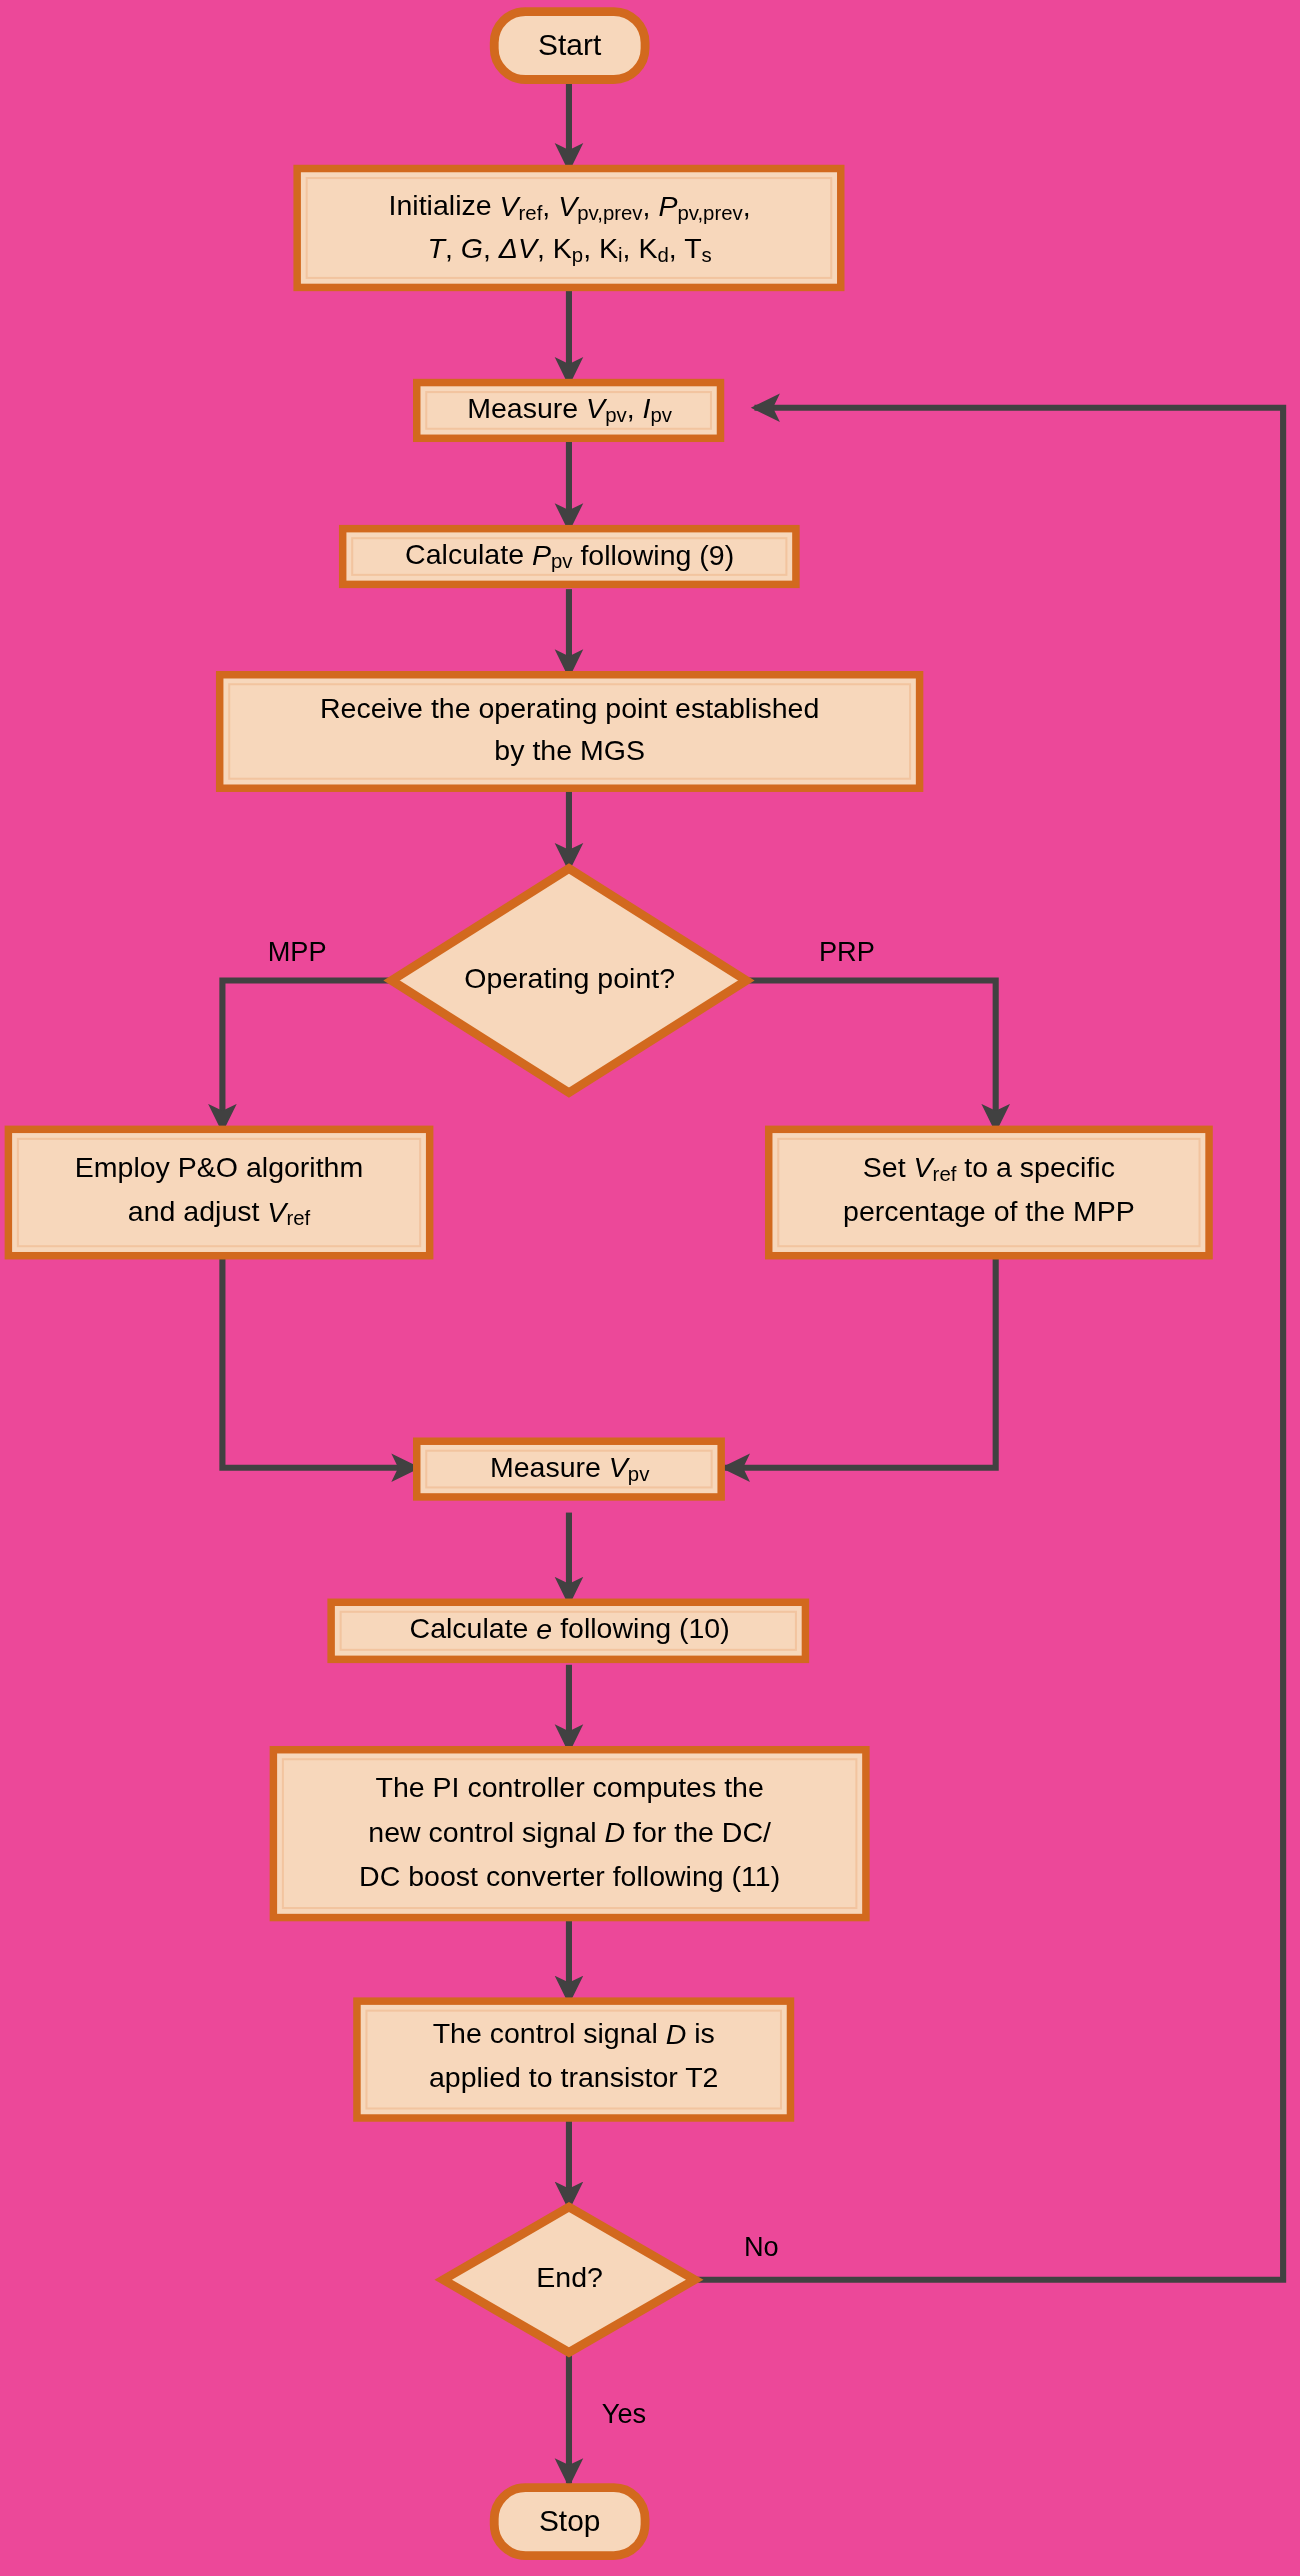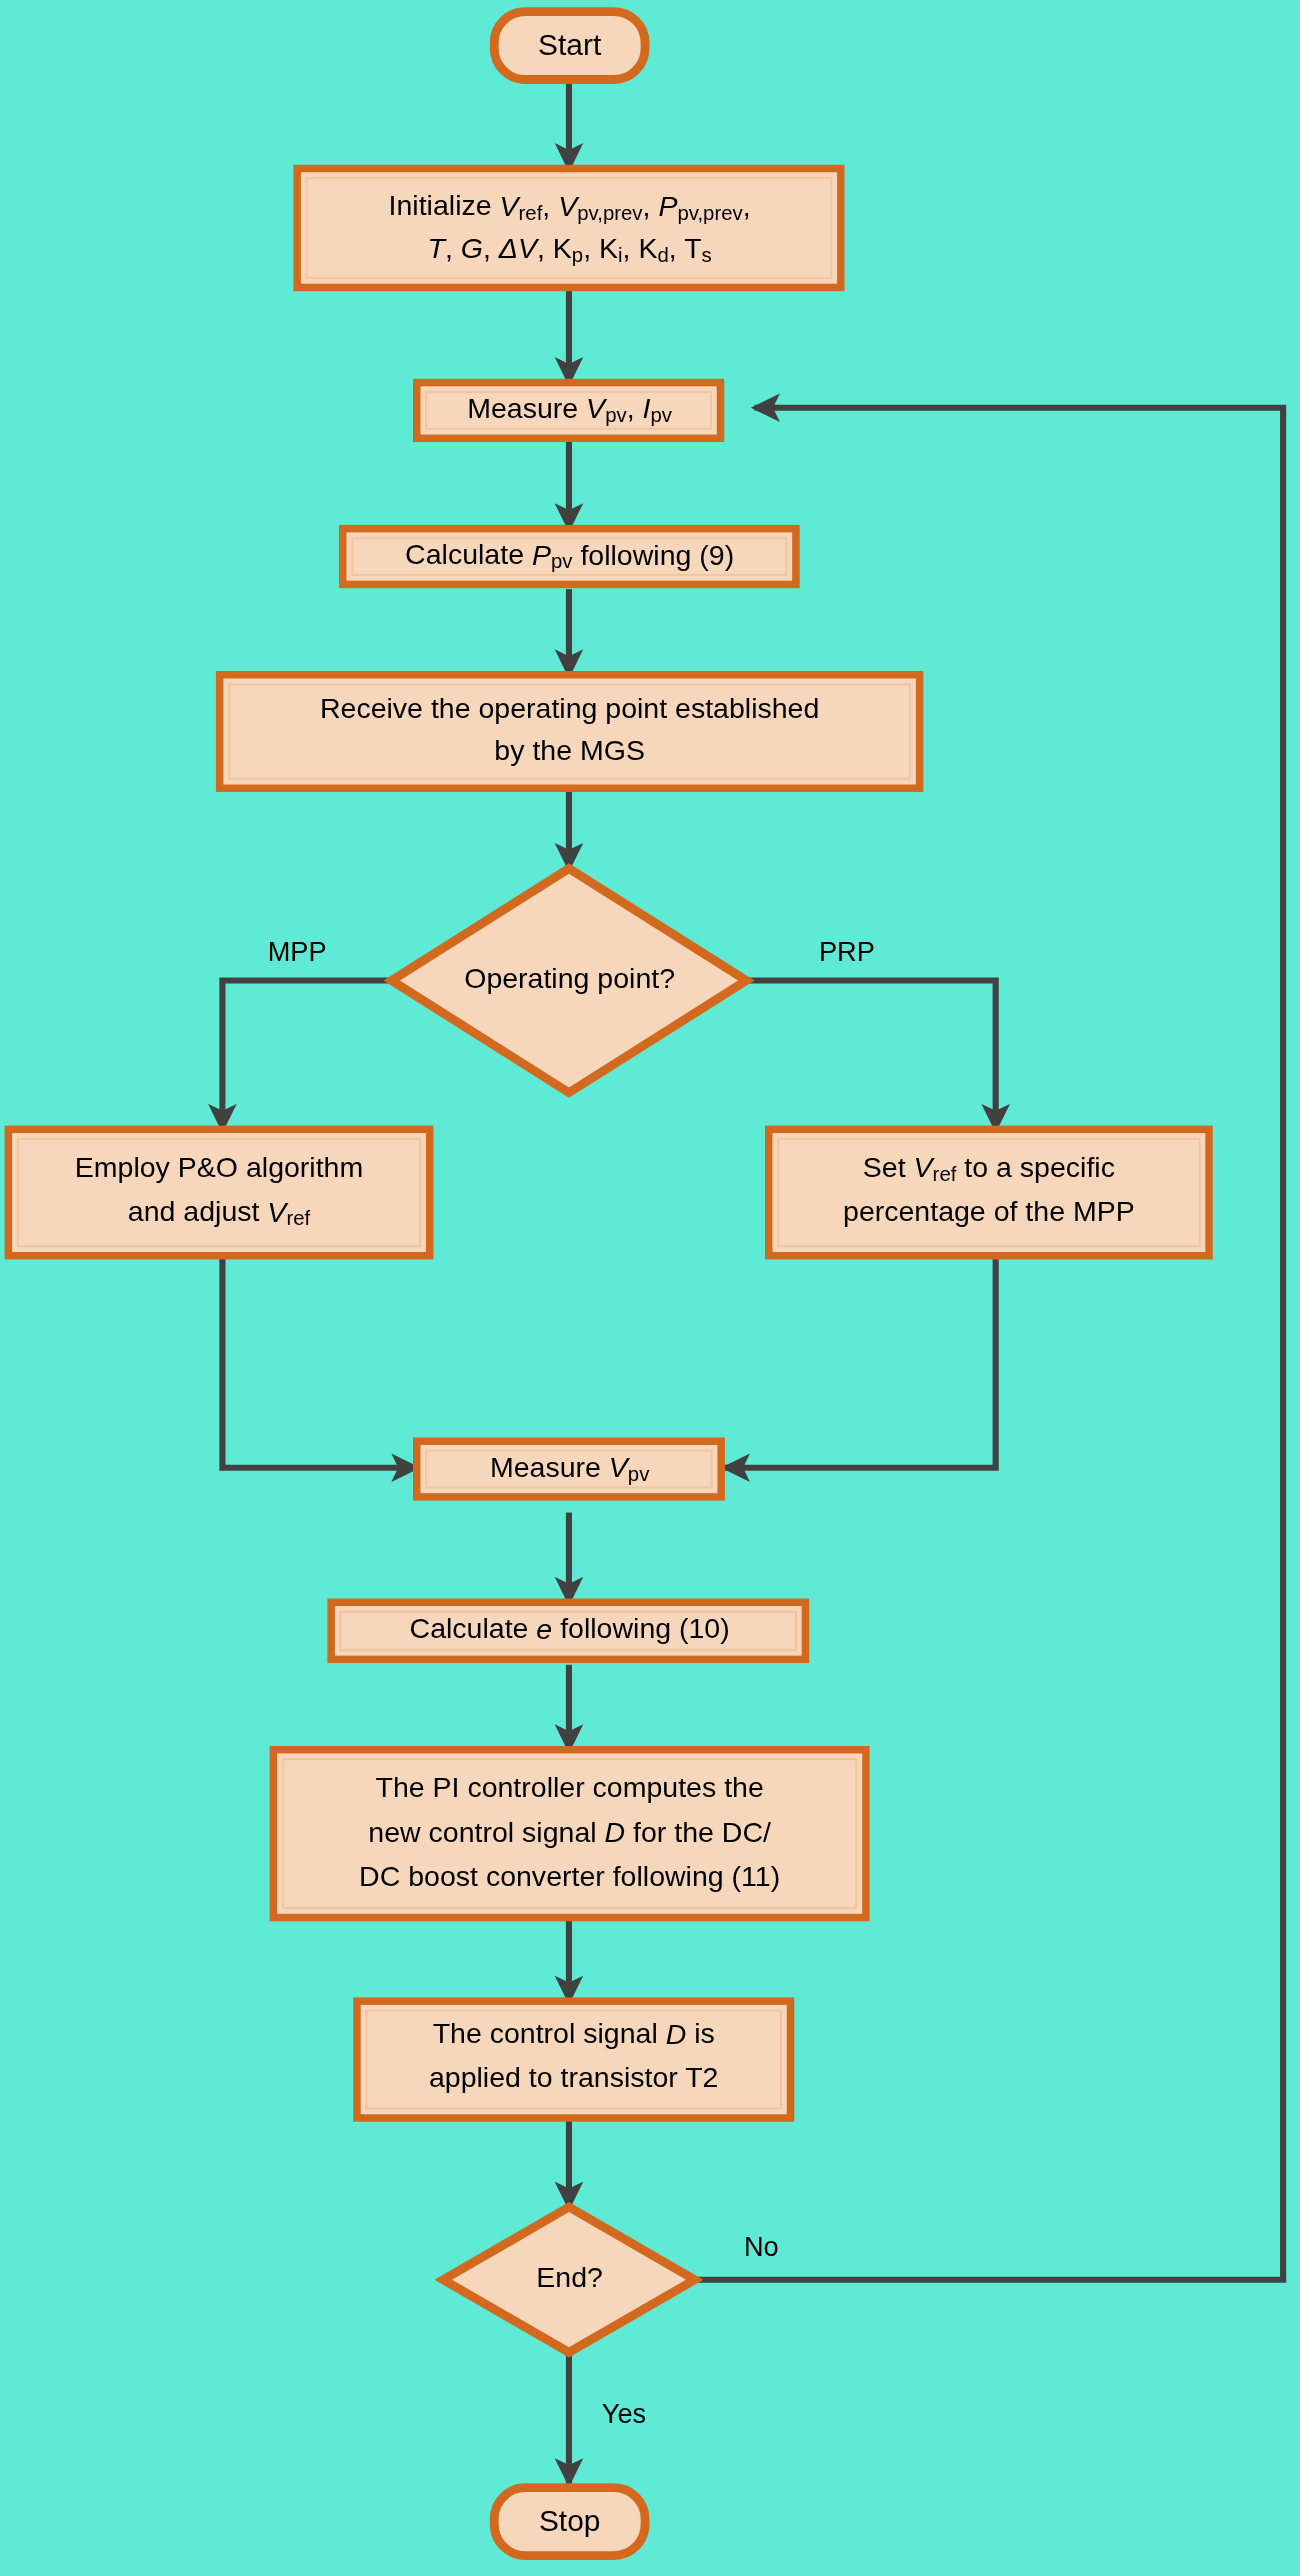--- a/index.html
+++ b/index.html
@@ -11,21 +11,21 @@
   body {
     width: 1301px;
     height: 2576px;
     font-family: "Liberation Sans", sans-serif;
     overflow: hidden;
   }
   #flow-root {
     position: relative;
     width: 1301px;
     height: 2576px;
-    background: #5eead4;
+    background: #ec4899;
   }
   svg#flow-svg {
     position: absolute;
     top: 0;
     left: 0;
     width: 1301px;
     height: 2576px;
     display: block;
   }
   .node-shape {

